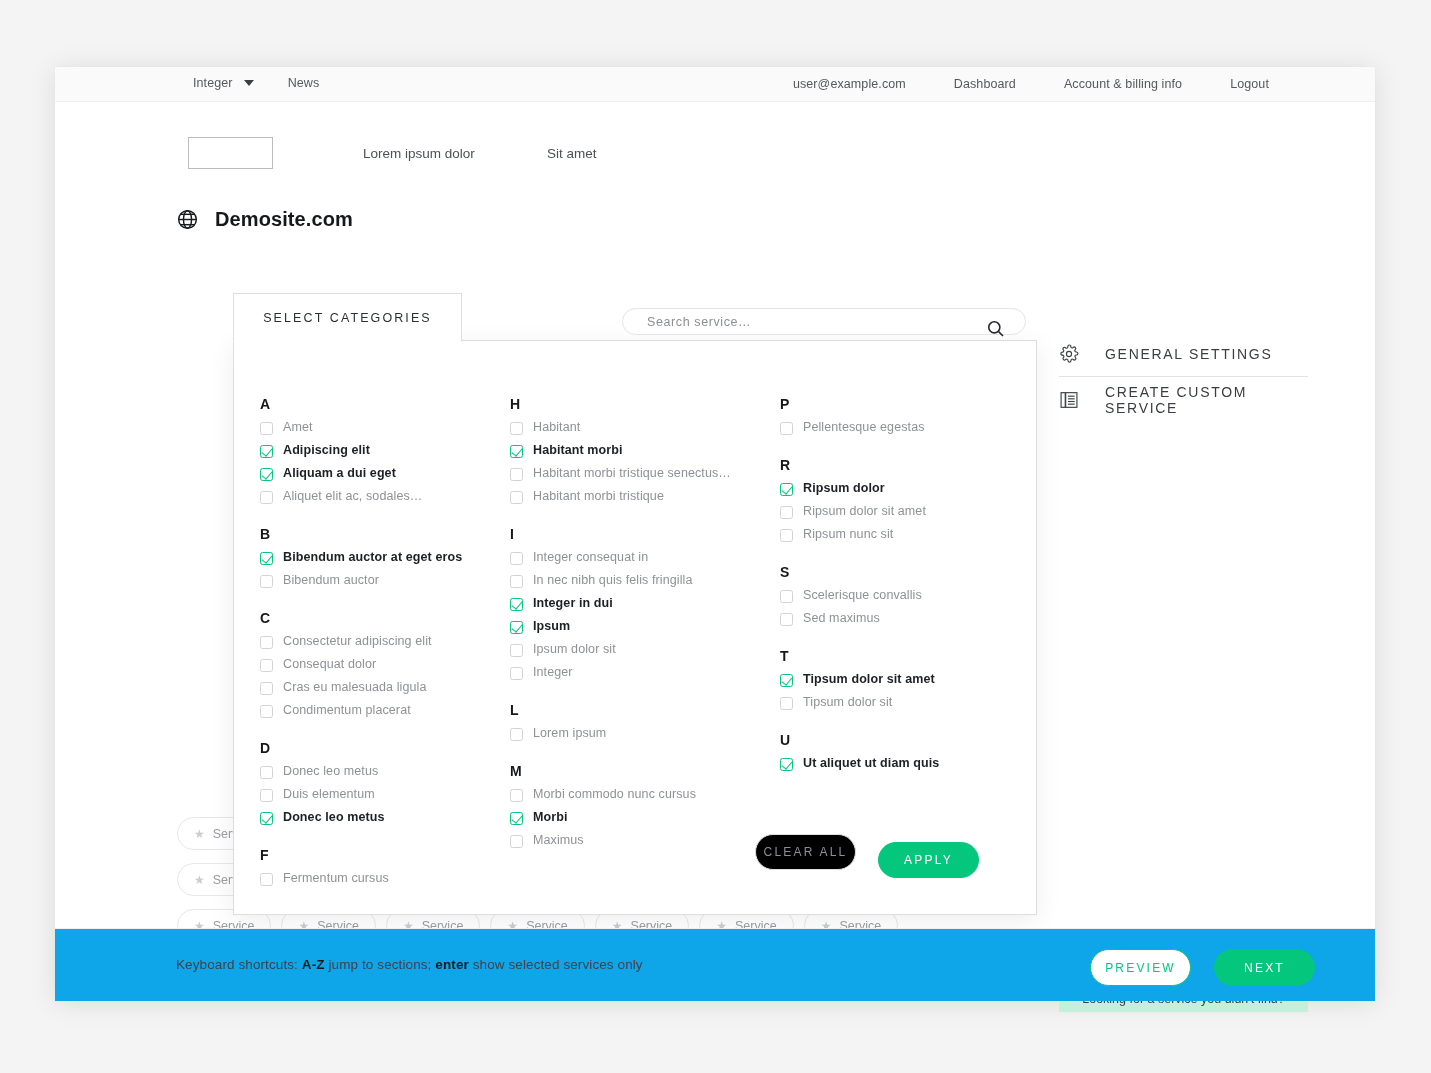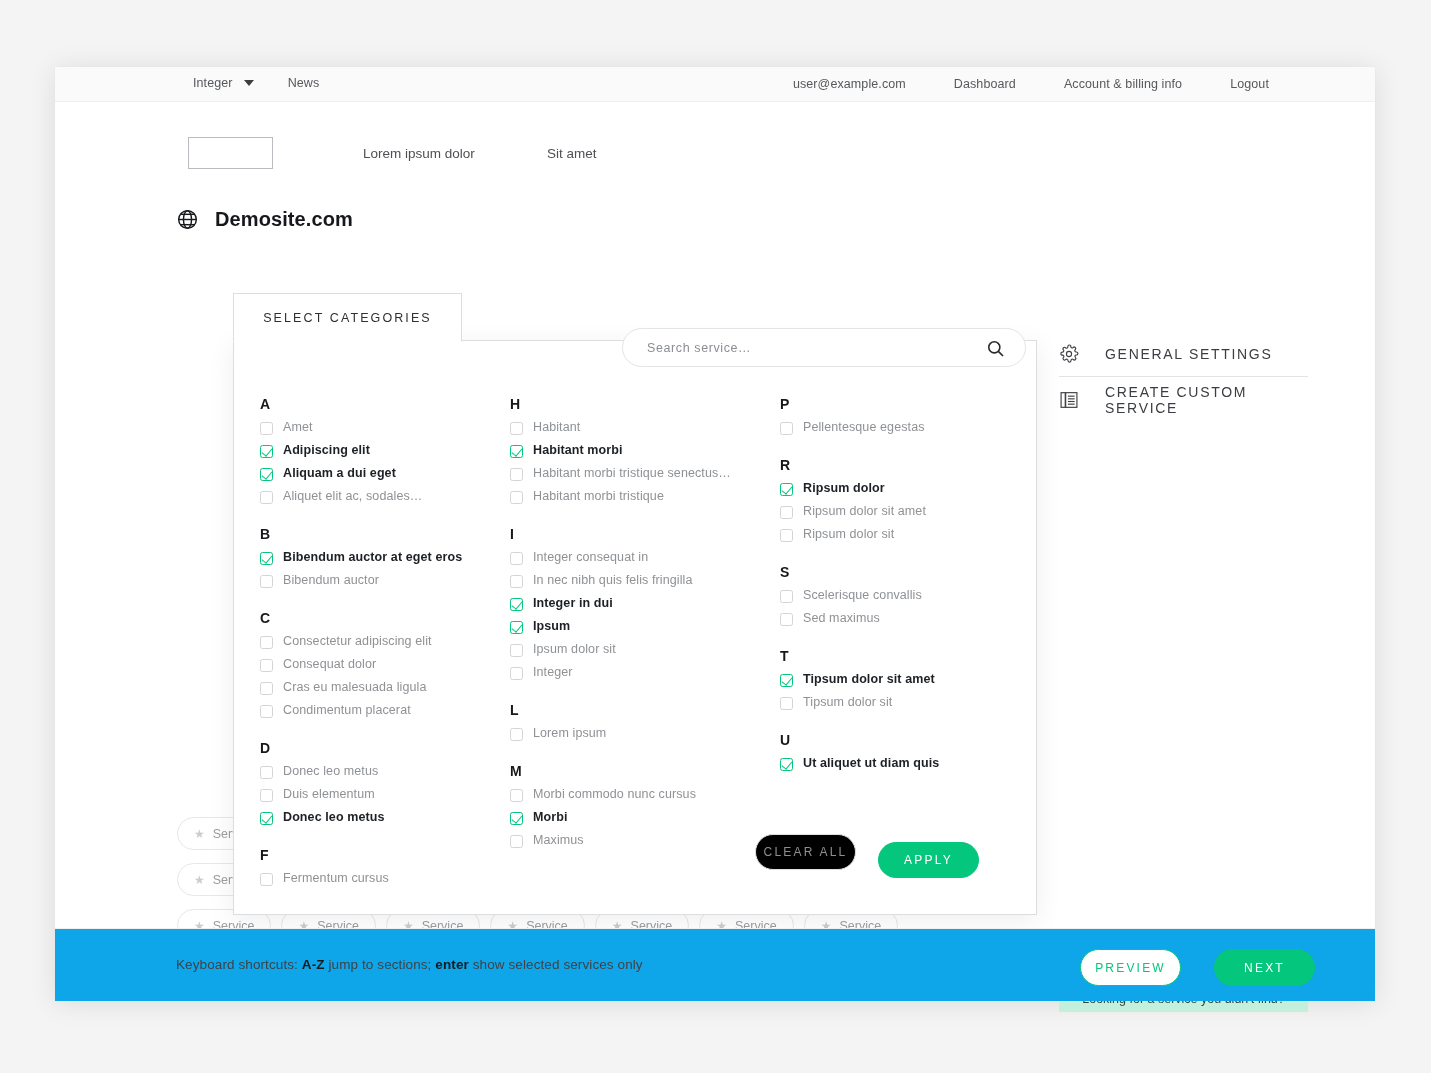--- a/index.html
+++ b/index.html
@@ -74,23 +74,23 @@
     position:absolute; left:-1px; top:-48px;
     width:229px; height:49px;
     background:#fff;
     border:1px solid #dcdddf; border-bottom:1px solid #fff;
     display:flex; align-items:center; justify-content:center;
     font-size:12.5px; letter-spacing:2.1px; color:#2c2f33; font-weight:500;
     cursor:pointer;
   }
   .searchwrap {
     position:absolute; left:388px; top:-33px;
-    width:404px; height:39px;
+    width:404px; height:27px;
     border:1px solid #e3e4e6; border-radius:20px;
-    background:#fff; display:flex; align-items:center;margin-top:20px;
+    background:#fff; display:flex; align-items:center;
   }
   .searchwrap input {
     border:none; outline:none; background:transparent;
     margin-left:22px; width:320px;
     font-family:"Liberation Sans", sans-serif;
     font-size:12.5px; color:#5a5d61; letter-spacing:.6px;
   }
   .searchwrap input::placeholder { color:#8b8e92; letter-spacing:.6px; }
   .search-icon { position:absolute; right:20px; top:10px; color:#26282b; }
 
@@ -148,21 +148,21 @@
   
   .bottombar {
     position:absolute; left:0; bottom:0; width:100%; height:73px;
     background:#0ea5e9; border-top:1px solid #f0f0f0;
   }
   .shortcuts {
     position:absolute; left:121px; top:28px;
     font-size:13.5px; color:#3f4246; letter-spacing:.1px;
   }
   .shortcuts b { color:#191c1f; }
-  .bottom-actions { position:absolute; right:60px; top:20px; display:flex; gap:33px; }
+  .bottom-actions { position:absolute; right:60px; top:20px; display:flex; gap:23px; }
   .btn-preview { width:101px; height:37px; border:1px solid #05c67d; background:#fff; color:#05c67d; border-radius:22px; display:flex; align-items:center; justify-content:center; font-size:12px; letter-spacing:2.2px; cursor:pointer; }
   .btn-next { width:101px; height:37px; background:#05c67d; color:#fff; border-radius:22px; display:flex; align-items:center; justify-content:center; font-size:12px; letter-spacing:2.2px; cursor:pointer; }
 </style>
 </head>
 <body>
 
 <div class="window">
 
   <div class="topbar">
     <div class="left">
@@ -452,21 +452,21 @@
             <div class="opt on">
               <span class="cb on"></span>
               <span class="lbl">Ripsum dolor</span>
             </div>
             <div class="opt">
               <span class="cb"></span>
               <span class="lbl">Ripsum dolor sit amet</span>
             </div>
             <div class="opt">
               <span class="cb"></span>
-              <span class="lbl">Ripsum dolor sit</span>
+              <span class="lbl">Ripsum nunc sit</span>
             </div>
           </div>
           <div class="sec">
             <div class="sec-letter">S</div>
             <div class="opt">
               <span class="cb"></span>
               <span class="lbl">Scelerisque convallis</span>
             </div>
             <div class="opt">
               <span class="cb"></span>

